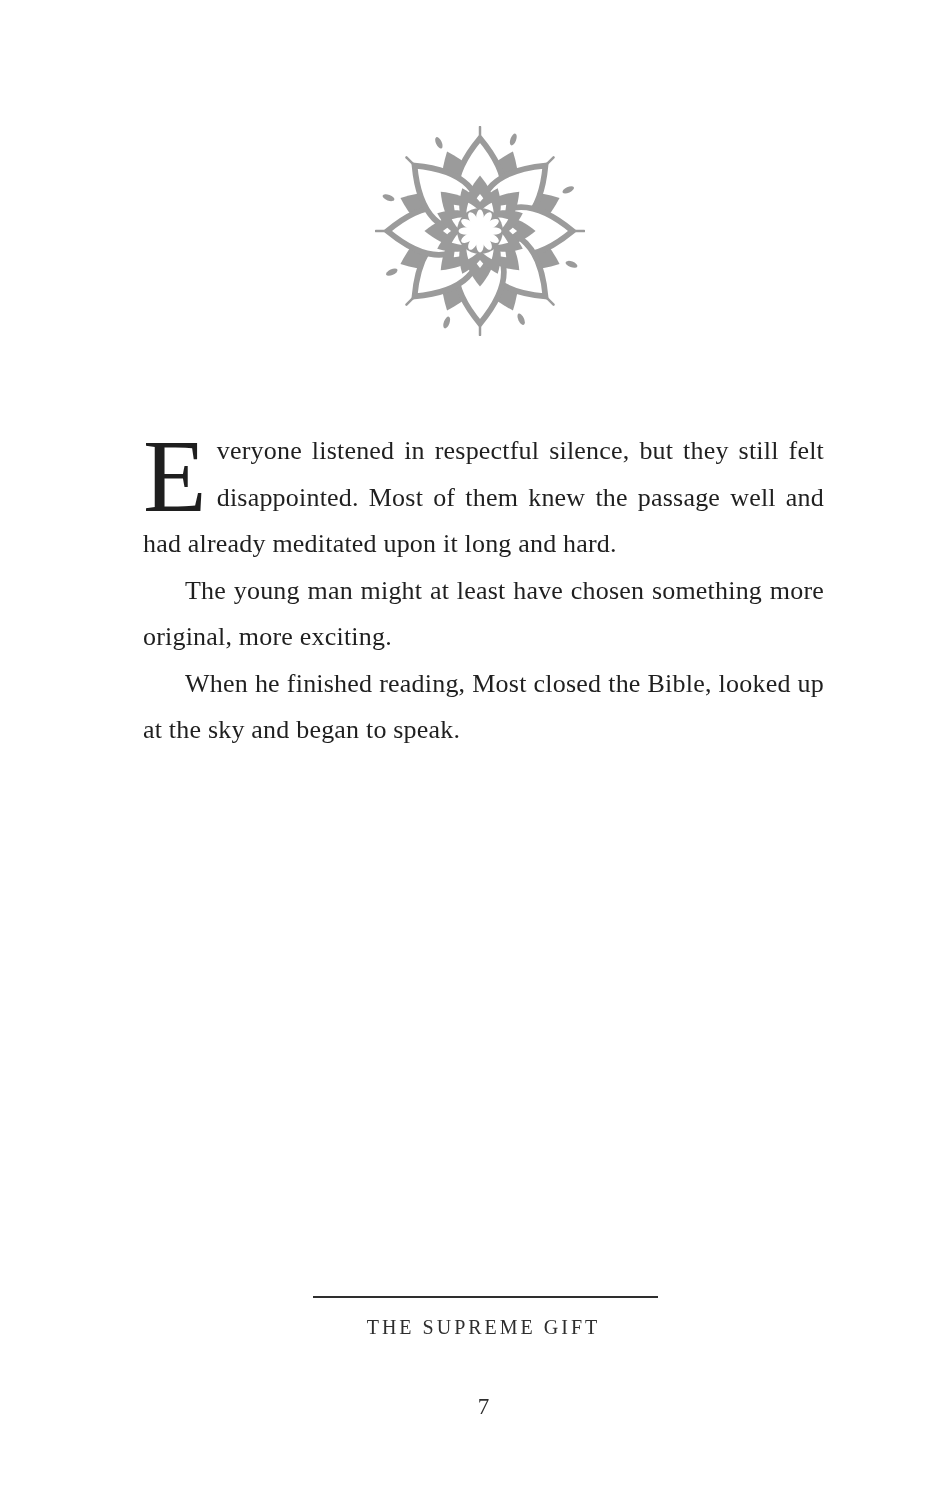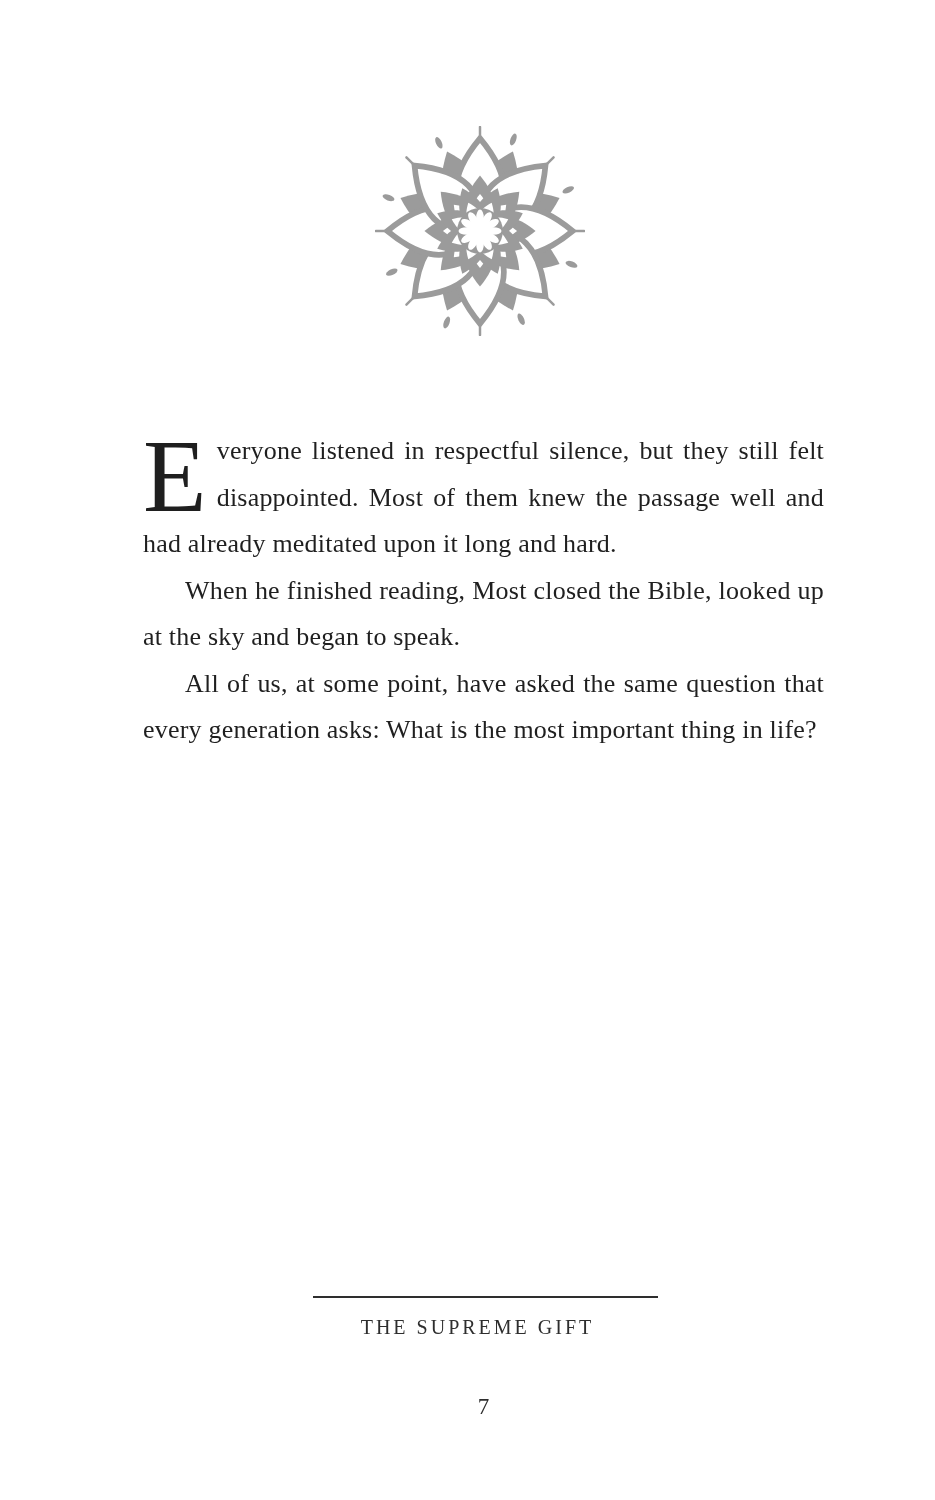--- a/index.html
+++ b/index.html
@@ -45,21 +45,21 @@
     color:var(--text);
   }
   .footer-rule{
     position:absolute;
     left:313px;top:1296px;
     width:345px;height:2px;
     background:var(--rule);
   }
   .chapter-title{
     position:absolute;
-    left:137px;top:1316px;
+    left:143px;top:1316px;
     width:681px;
     text-align:center;
     font-size:20px;
     letter-spacing:3px;
     color:var(--rule);
   }
   .page-number{
     position:absolute;
     left:143px;top:1394px;
     width:681px;
@@ -190,21 +190,21 @@
         <use href="#dropm" transform="rotate(200)"></use>
         <use href="#dropm" transform="rotate(245)"></use>
         <use href="#dropm" transform="rotate(290)"></use>
         <use href="#dropm" transform="rotate(335)"></use>
       </g>
     </svg>
   </div>
 
   <div class="text-block">
     <p class="first"><span class="dropcap">E</span><span>veryone listened in respectful silence, but they still felt disappointed. Most of them knew the passage well and had already meditated upon it long and hard.</span></p>
+    <p>The young man might at least have chosen something more original, more exciting.</p>
     <p>When he finished reading, Most closed the Bible, looked up at the sky and began to speak.</p>
-    <p>All of us, at some point, have asked the same question that every generation asks: What is the most important thing in life?</p>
   </div>
 
   <div class="footer-rule"></div>
   <div class="chapter-title">THE SUPREME GIFT</div>
   <div class="page-number">7</div>
 
 </div>
 
 </body></html>

